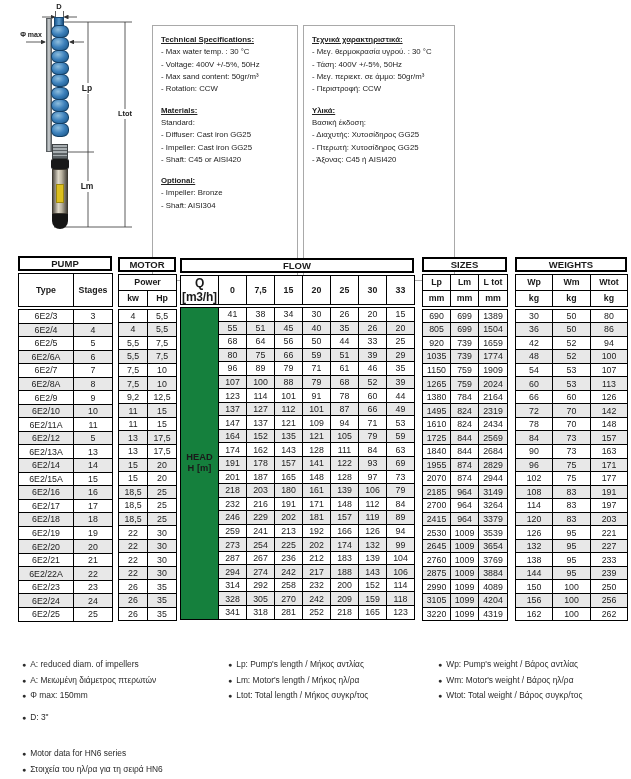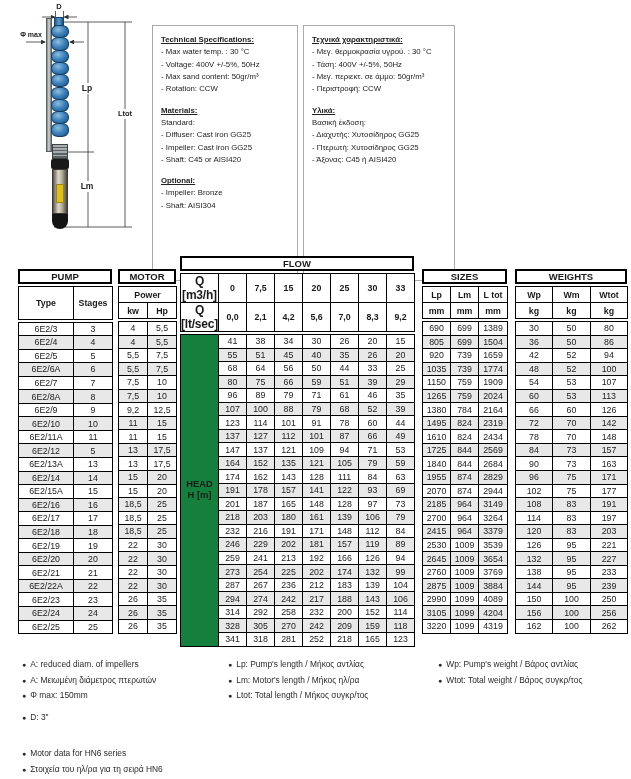--- a/index.html
+++ b/index.html
@@ -416,30 +416,20 @@
             <tr>
           <td class="qc">Q [m3/h]</td>
           <td>0</td>
           <td>7,5</td>
           <td>15</td>
           <td>20</td>
           <td>25</td>
           <td>30</td>
           <td>33</td>
         </tr>
-        <tr>
-          <td class="qc">Q [lt/sec]</td>
-          <td>0,0</td>
-          <td>2,1</td>
-          <td>4,2</td>
-          <td>5,6</td>
-          <td>7,0</td>
-          <td>8,3</td>
-          <td>9,2</td>
-        </tr>
       </tbody>
         </table>
       <table class="btab" style="width:234px">
         <colgroup>
             <col style="width:38px">
             <col style="width:28px">
             <col style="width:28px">
             <col style="width:28px">
             <col style="width:28px">
             <col style="width:28px">
@@ -987,20 +977,24 @@
           <span>Ltot: Total length / Μήκος συγκρ/τος</span>
         </div>
       </div>
     <div class="fn-col" id="fn-col3">
         <div class="fn-item">
           <span class="bullet">●</span>
           <span>Wp: Pump's weight / Βάρος αντλίας</span>
         </div>
         <div class="fn-item">
           <span class="bullet">●</span>
+          <span>Wm: Motor's weight / Βάρος ηλ/ρα</span>
+        </div>
+        <div class="fn-item">
+          <span class="bullet">●</span>
           <span>Wtot: Total weight / Βάρος συγκρ/τος</span>
         </div>
       </div>
     <div class="fn-item" id="fn-d">
       <span class="bullet">●</span>
       <span>D: 3"</span>
     </div>
     <div id="fn-bottom">
         <div class="fn-item">
           <span class="bullet">●</span>

